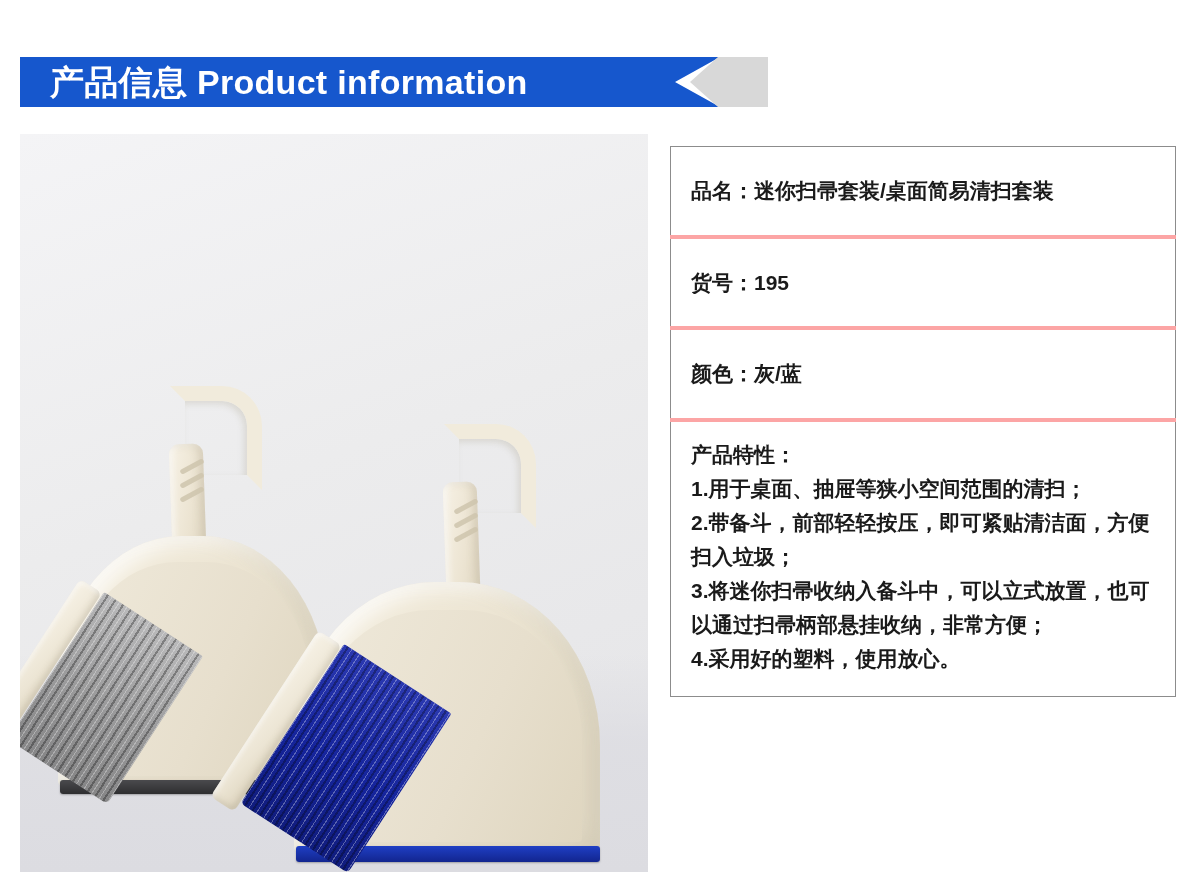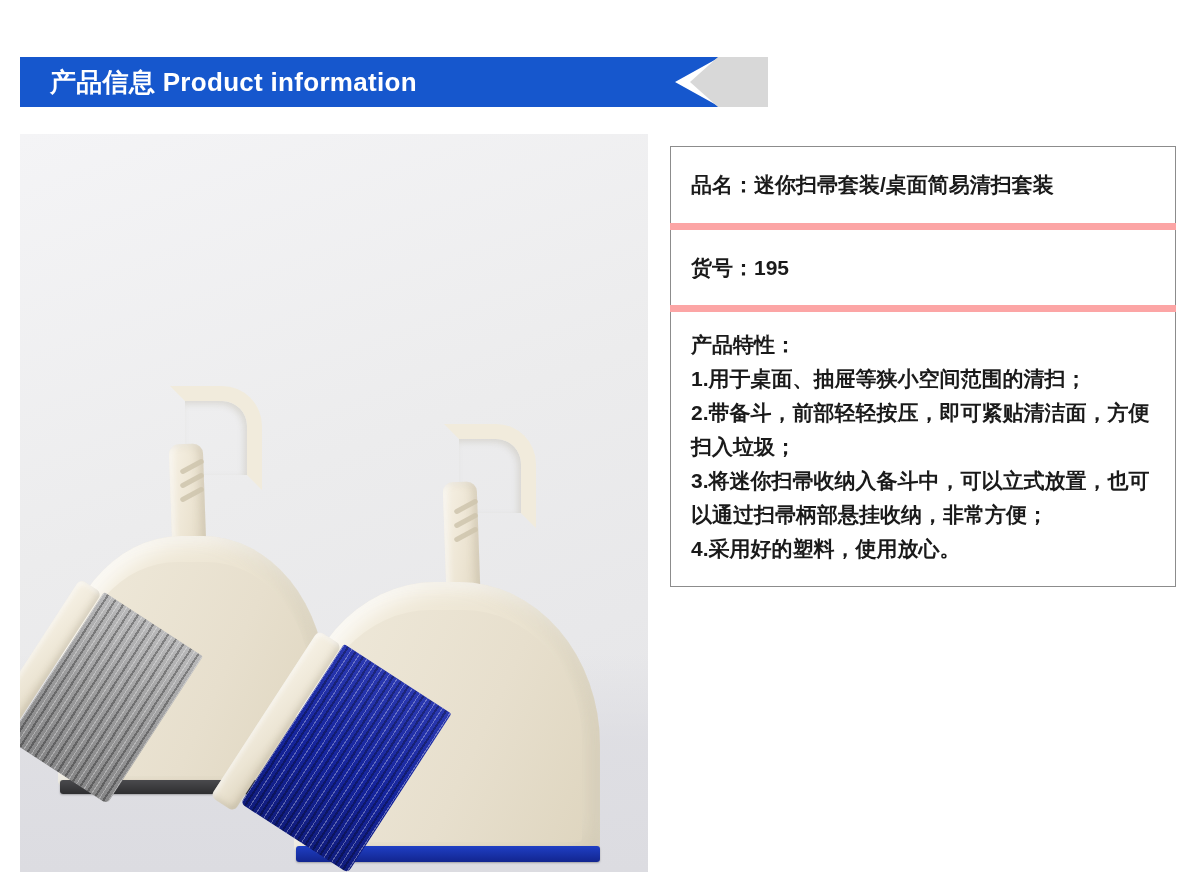--- a/index.html
+++ b/index.html
@@ -41,21 +41,21 @@
     background: #d8d8d8;
     clip-path: polygon(28px 0, 78px 0, 78px 50px, 28px 50px, 0 25px);
   }
   #banner-title {
     position: absolute;
     left: 30px;
     top: 0;
     height: 50px;
     line-height: 50px;
     color: #ffffff;
-    font-size: 26px;
+    font-size: 34px;
     font-weight: bold;
     white-space: nowrap;
     letter-spacing: 0.3px;
   }
 
   
   #photo-panel {
     position: absolute;
     left: 20px;
     top: 134px;
@@ -161,22 +161,22 @@
   #spec-table {
     position: absolute;
     left: 670px;
     top: 146px;
     width: 506px;
     border: 1px solid #8c8c8c;
     border-collapse: collapse;
     background: #ffffff;
   }
   #spec-table td {
-    border-bottom: 7px solid #fca5a5;
-    padding: 22px 20px;
+    border-bottom: 4px solid #fca5a5;
+    padding: 28px 20px;
     font-size: 21px;
     font-weight: bold;
     color: #1a1a1a;
     line-height: 1.5;
     vertical-align: middle;
   }
   #spec-table tr:last-child td {
     border-bottom: none;
   }
   .features-cell {
@@ -238,20 +238,25 @@
 <table id="spec-table">
   <tbody>
     <tr>
       <td>
         <span>品名：</span><span>迷你扫帚套装/桌面简易清扫套装</span>
       </td>
     </tr>
     <tr>
       <td>
         <span>货号：</span><span>195</span>
+      </td>
+    </tr>
+    <tr>
+      <td>
+        <span>颜色：</span><span>灰/蓝</span>
       </td>
     </tr>
     <tr>
       <td class="features-cell">
         <div>产品特性：
 1.用于桌面、抽屉等狭小空间范围的清扫；
 2.带备斗，前部轻轻按压，即可紧贴清洁面，方便扫入垃圾；
 3.将迷你扫帚收纳入备斗中，可以立式放置，也可以通过扫帚柄部悬挂收纳，非常方便；
 4.采用好的塑料，使用放心。</div>
       </td>

